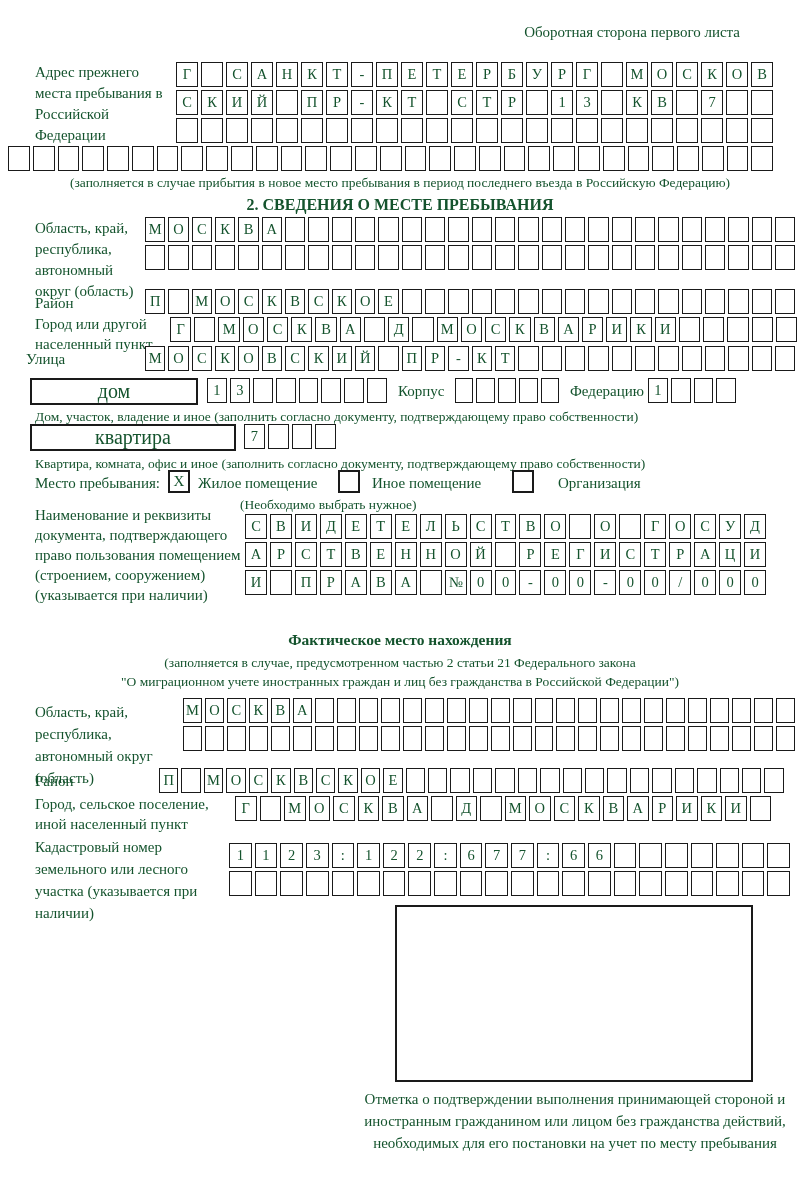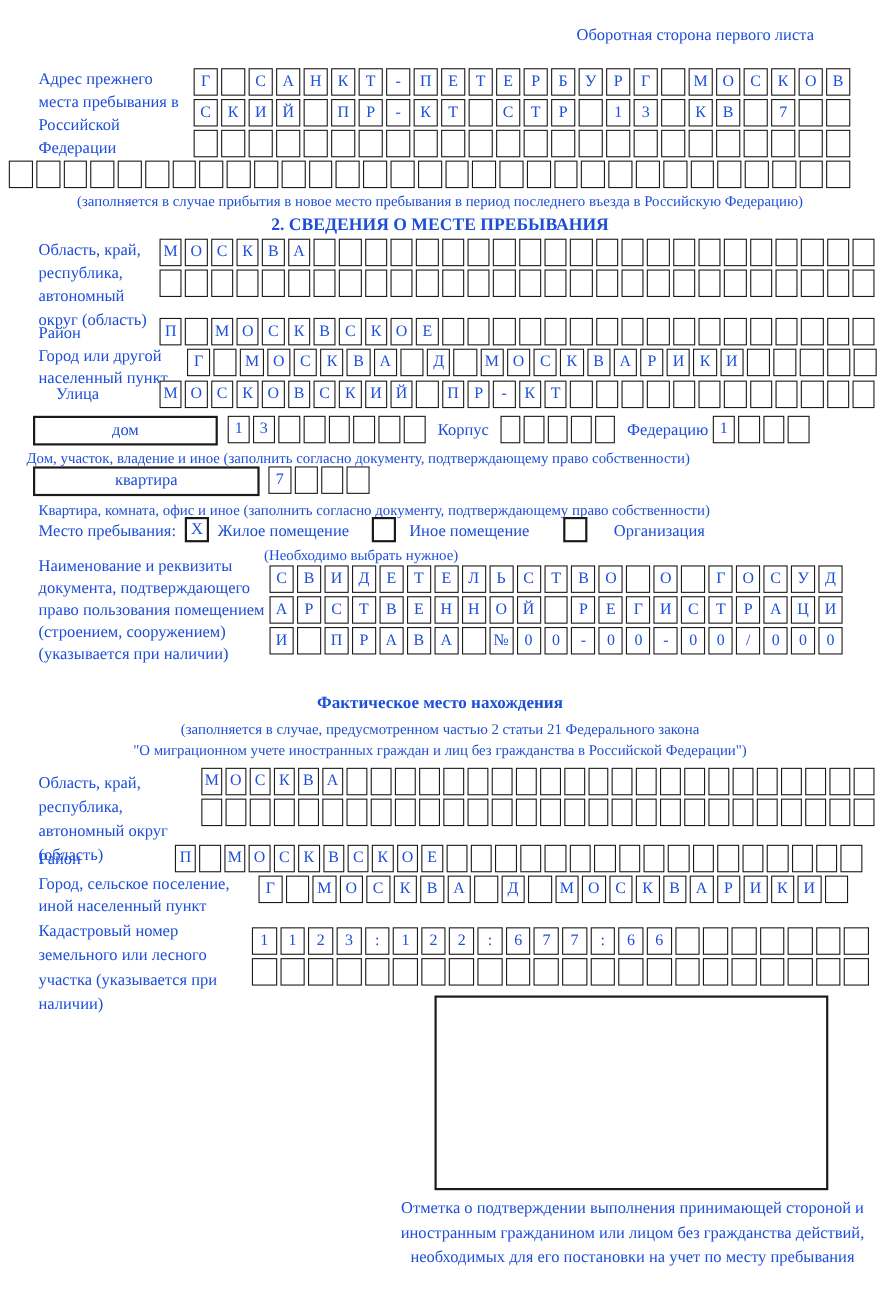--- a/index.html
+++ b/index.html
@@ -1,28 +1,28 @@
 <!DOCTYPE html>
 <html><head>
 <meta charset="utf-8">
 <style>
   html,body{margin:0;padding:0;background:#fff;}
   .form{position:relative;width:800px;height:1180px;background:#fff;
-        font-family:"Liberation Serif", serif;color:#1d4ed8;overflow:hidden;}
+        font-family:"Liberation Serif", serif;color:#14532d;overflow:hidden;}
   .abs{position:absolute;}
   .lbl{font-size:15px;line-height:21px;}
   .note{font-size:13.5px;}
   .center{text-align:center;width:800px;left:0;}
   .bold{font-weight:bold;}
   .cellrow{display:flex;gap:3px;}
   .cell{flex:1;box-sizing:border-box;height:25px;border:1.7px solid #1a1a1a;
         background:#fff;display:flex;align-items:center;justify-content:center;
         font-size:14.5px;font-family:"Liberation Serif", serif;overflow:hidden;}
   .wideblock{box-sizing:border-box;border:2px solid #1a1a1a;height:27px;
-        display:flex;align-items:center;justify-content:center;font-size:15px;}
+        display:flex;align-items:center;justify-content:center;font-size:20px;}
   .checkbox{box-sizing:border-box;width:22px;height:23px;border:2px solid #1a1a1a;
         display:flex;align-items:center;justify-content:center;font-size:15px;}
   .stampbox{box-sizing:border-box;border:2px solid #1a1a1a;background:#fff;}
 </style>
 </head>
 <body>
 
 <div class="form">
 
   <div class="abs lbl" style="left:400px;top:22px;width:340px;text-align:right;">Оборотная сторона первого листа</div>
@@ -260,21 +260,21 @@
       <span class="cell">И</span>
       <span class="cell">К</span>
       <span class="cell">И</span>
       <span class="cell"></span>
       <span class="cell"></span>
       <span class="cell"></span>
       <span class="cell"></span>
       <span class="cell"></span>
     </div>
 
-  <div class="abs lbl" style="left:51px;top:349px;">Улица</div>
+  <div class="abs lbl" style="left:26px;top:349px;">Улица</div>
   <div class="abs cellrow" style="left:145px;top:346px;width:650px;">
       <span class="cell">М</span>
       <span class="cell">О</span>
       <span class="cell">С</span>
       <span class="cell">К</span>
       <span class="cell">О</span>
       <span class="cell">В</span>
       <span class="cell">С</span>
       <span class="cell">К</span>
       <span class="cell">И</span>
@@ -318,21 +318,21 @@
       <span class="cell"></span>
       <span class="cell"></span>
     </div>
   <div class="abs lbl" style="left:570px;top:381px;">Федерацию</div>
   <div class="abs cellrow" style="left:648px;top:378px;width:88px;">
       <span class="cell">1</span>
       <span class="cell"></span>
       <span class="cell"></span>
       <span class="cell"></span>
     </div>
-  <div class="abs note" style="left:24px;top:409px;font-family:Liberation Serif, serif;">Дом, участок, владение и иное (заполнить согласно документу, подтверждающему право собственности)</div>
+  <div class="abs note" style="left:35px;top:409px;font-family:Liberation Serif, serif;">Дом, участок, владение и иное (заполнить согласно документу, подтверждающему право собственности)</div>
 
   <div class="abs wideblock" style="left:30px;top:424px;width:206px;">квартира</div>
   <div class="abs cellrow" style="left:244px;top:424px;width:92px;">
       <span class="cell">7</span>
       <span class="cell"></span>
       <span class="cell"></span>
       <span class="cell"></span>
     </div>
   <div class="abs note" style="left:35px;top:456px;">Квартира, комната, офис и иное (заполнить согласно документу, подтверждающему право собственности)</div>
 

